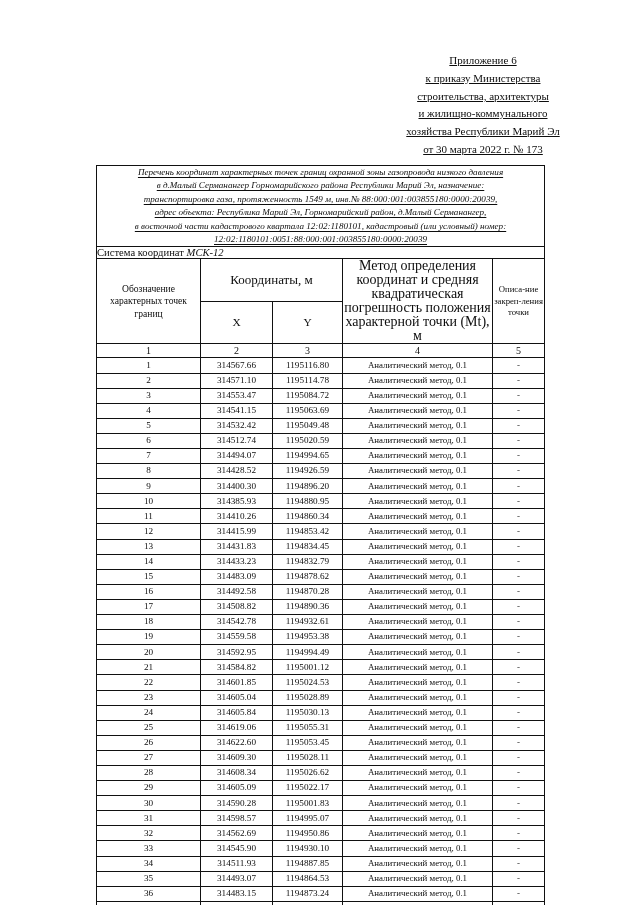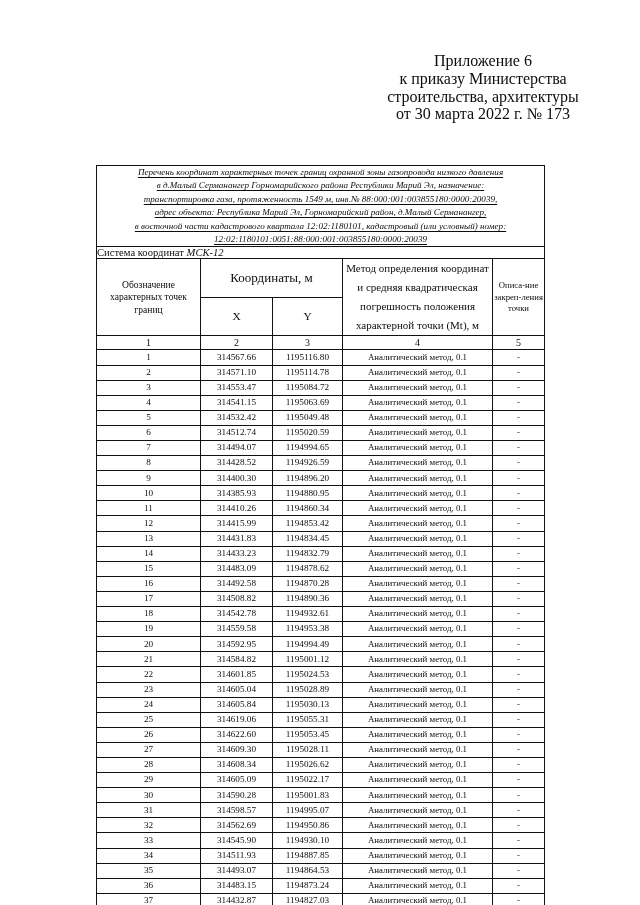--- a/index.html
+++ b/index.html
@@ -24,22 +24,23 @@
     padding: 0;
   }
 
   
   .doc-header {
     position: absolute;
     top: 52px;
     left: 352px;
     width: 262px;
     text-align: center;
-    font-size: 16px;
+    font-size: 11px;
     line-height: 17.8px;
+    text-decoration: underline;
   }
   .doc-header .hline {
     display: block;
     white-space: nowrap;
   }
 
   
   .tablewrap {
     position: absolute;
     top: 165px;
@@ -94,21 +95,21 @@
   th.hd {
     font-weight: bold;
     text-align: center;
     font-size: 13px;
     line-height: 12.4px;
     padding: 2px 2px;
   }
   th.hd-desig { font-size: 9.6px; }
   th.hd-coords { padding: 3px 2px; }
   th.hd-xy { font-size: 11.4px; }
-  th.hd-method { font-size: 11px; line-height: 19px; padding: 3px 3px; }
+  th.hd-method { font-size: 14px; line-height: 14px; padding: 3px 3px; }
   th.hd-descr { font-size: 8.7px; line-height: 11.4px; padding: 2px 1px; }
 
   
   td.numrow {
     text-align: center;
     font-size: 10px;
     padding: 1px 0 2px 0;
     height: 13px;
   }
 
@@ -133,20 +134,22 @@
 </style>
 </head>
 <body>
 
 <div class="page">
 
   <div class="doc-header">
     <span class="hline">Приложение 6</span>
     <span class="hline">к приказу Министерства</span>
     <span class="hline">строительства, архитектуры</span>
+    <span class="hline">и жилищно-коммунального</span>
+    <span class="hline">хозяйства Республики Марий Эл</span>
     <span class="hline">от 30 марта 2022 г. № 173</span>
   </div>
 
   <div class="tablewrap">
     <table class="maintable">
       <colgroup>
         <col class="col-n">
         <col class="col-x">
         <col class="col-y">
         <col class="col-method">

